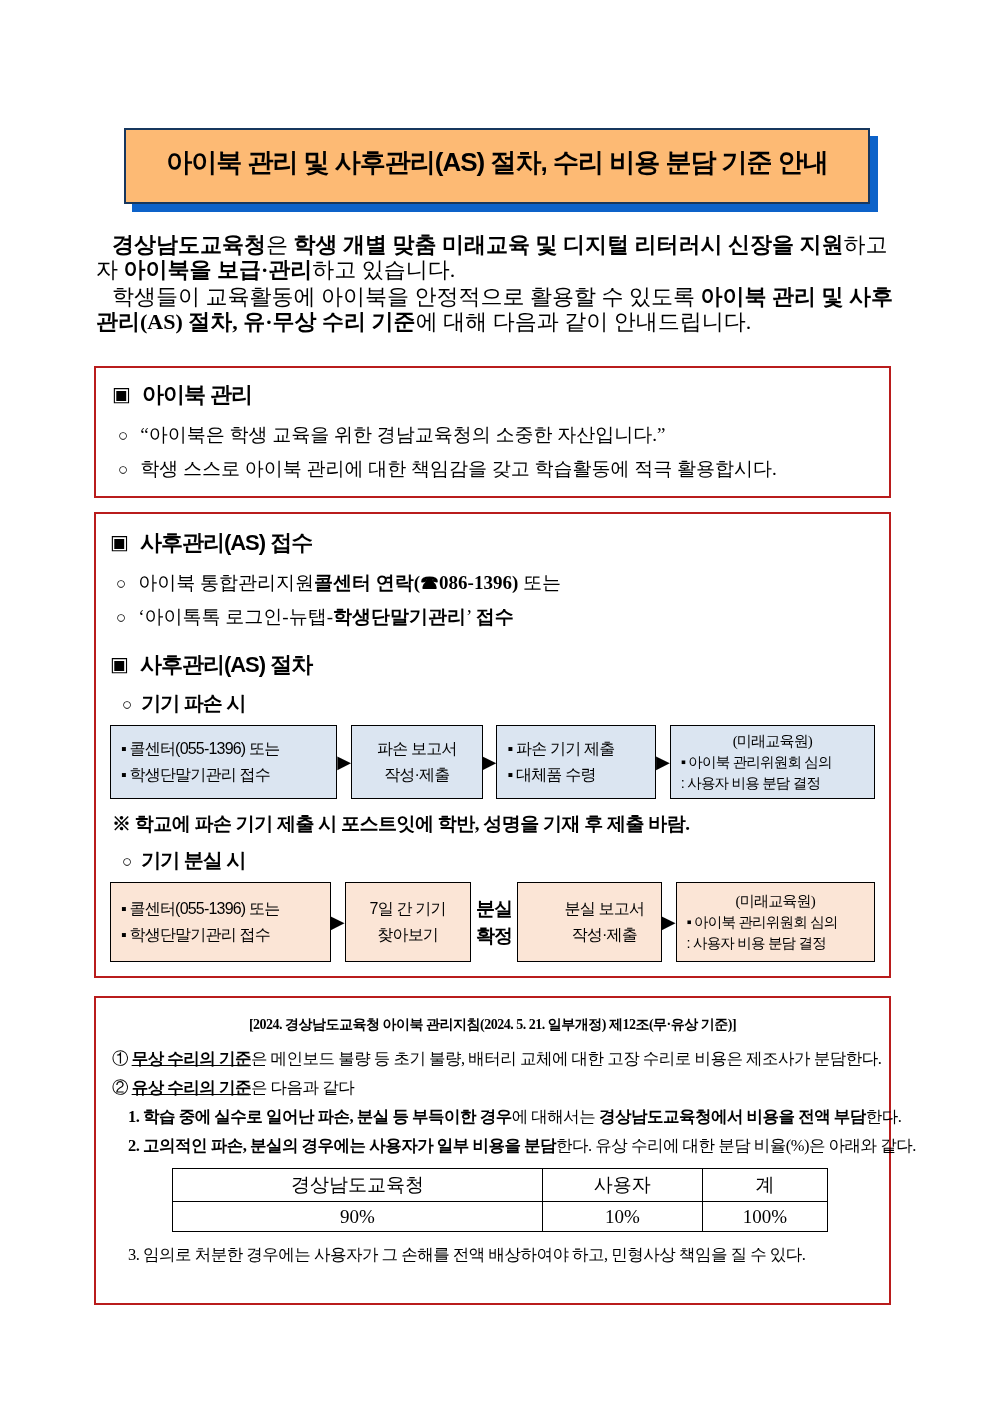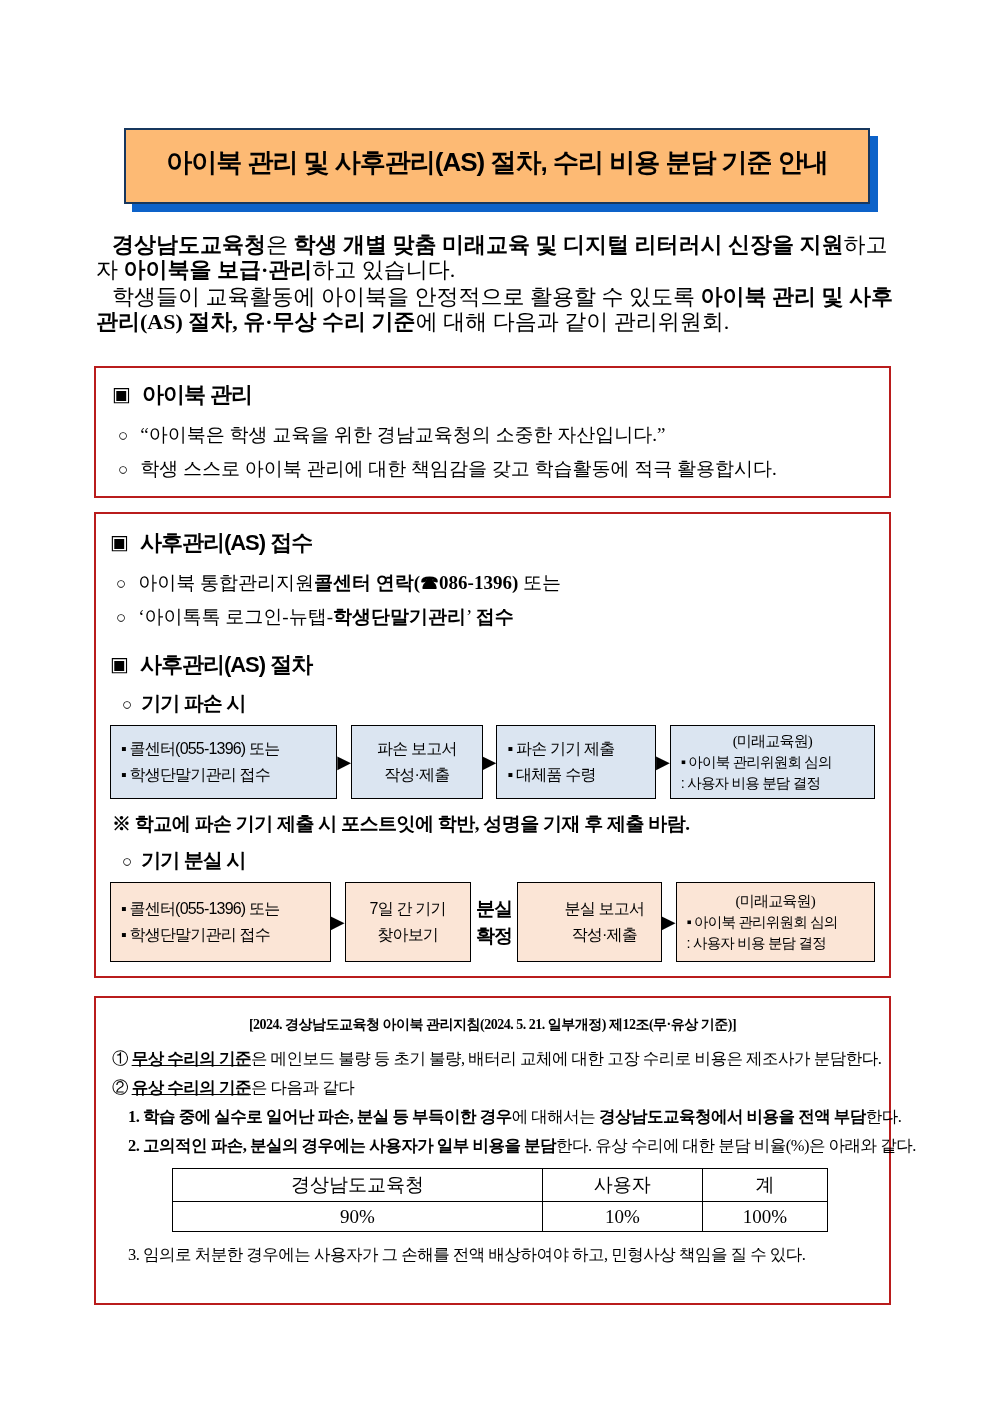--- a/index.html
+++ b/index.html
@@ -105,21 +105,21 @@
 <body>
 
 <div class="page">
 
   <div class="title-box">
     <span>아이북 관리 및 사후관리(AS) 절차, 수리 비용 분담 기준 안내</span>
   </div>
 
   <div class="intro">
     <p><span style="font-weight: bold;">경상남도교육청</span><span>은 </span><span style="font-weight: bold;">학생 개별 맞춤 미래교육 및 디지털 리터러시 신장을 지원</span><span>하고자 </span><span style="font-weight: bold;">아이북을 보급·관리</span><span>하고 있습니다.</span></p>
-    <p><span>학생들이 교육활동에 아이북을 안정적으로 활용할 수 있도록 </span><span style="font-weight: bold;">아이북 관리 및 사후관리(AS) 절차, 유·무상 수리 기준</span><span>에 대해 다음과 같이 관리위원회.</span></p>
+    <p><span>학생들이 교육활동에 아이북을 안정적으로 활용할 수 있도록 </span><span style="font-weight: bold;">아이북 관리 및 사후관리(AS) 절차, 유·무상 수리 기준</span><span>에 대해 다음과 같이 안내드립니다.</span></p>
   </div>
 
   <div class="secbox s1">
     <div class="sec-heading">
       <span class="marker">▣</span><span>아이북 관리</span>
     </div>
     <div class="bullet-item">
       <span class="obullet">○</span><span><span>“아이북은 학생 교육을 위한 경남교육청의 소중한 자산입니다.”</span></span>
     </div>
     <div class="bullet-item">

